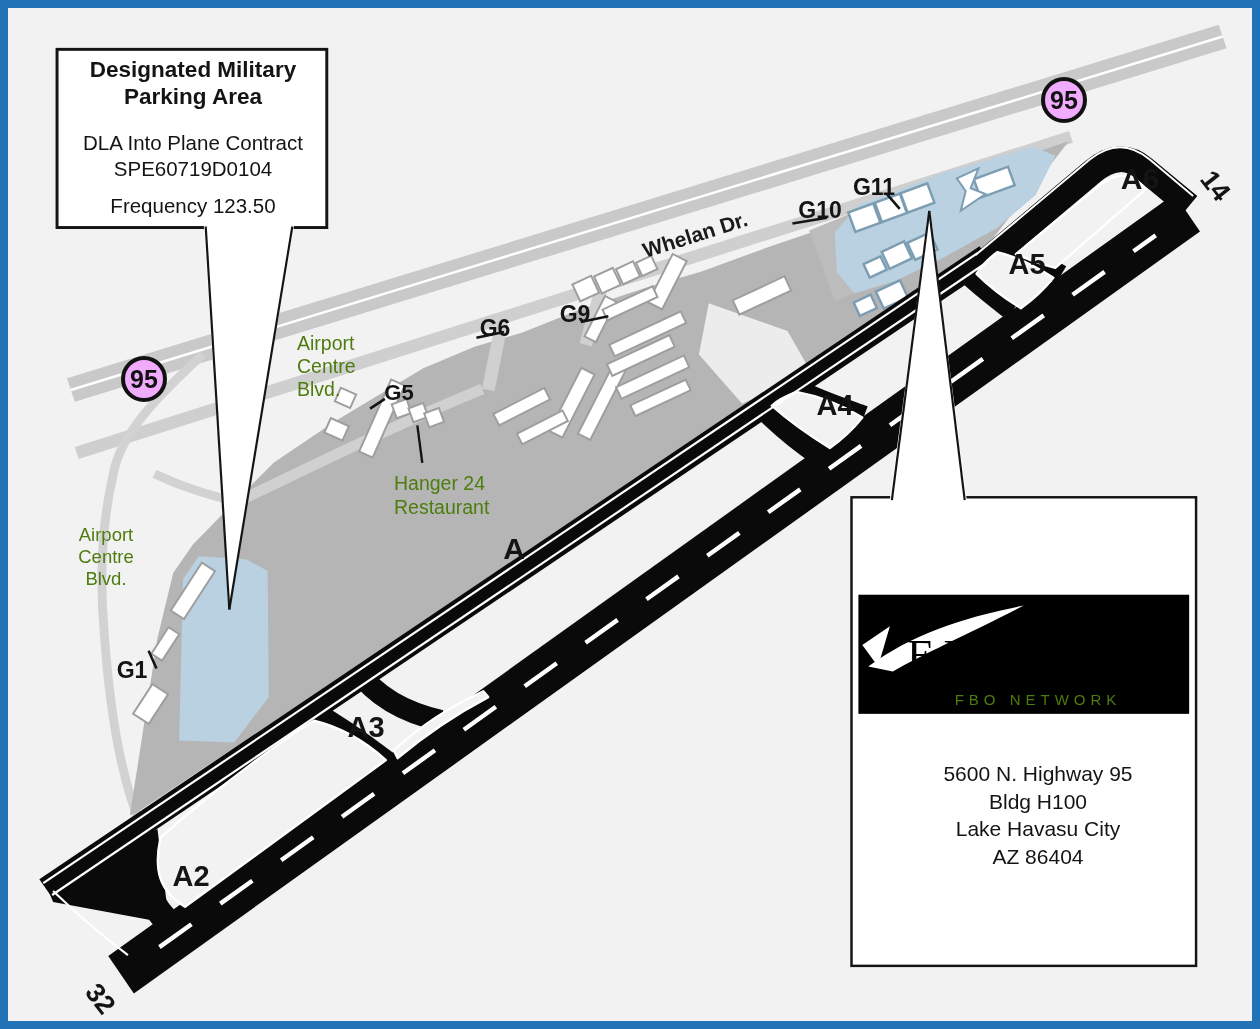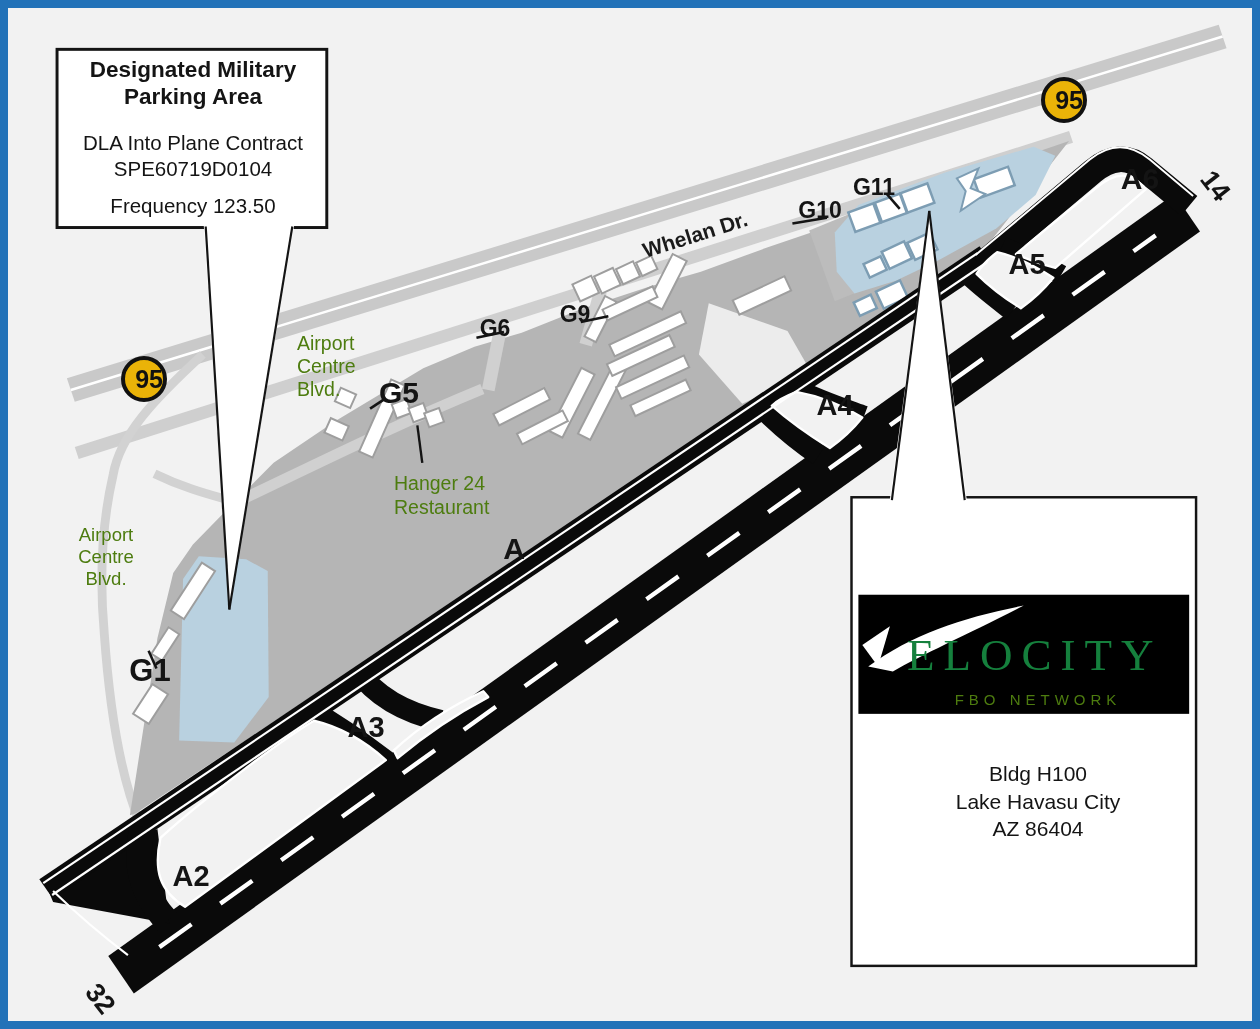--- a/index.html
+++ b/index.html
@@ -9,34 +9,34 @@
     font-family:"Liberation Sans", sans-serif;
   }
   svg.map{position:absolute; left:0; top:0; width:100%; height:100%;}
   .lbl{
     position:absolute; transform:translate(-50%,-50%);
     font-weight:700; color:#141414; white-space:nowrap; line-height:1;
   }
   .shield{
     position:absolute; transform:translate(-50%,-50%);
     width:46px; height:46px; border-radius:50%;
-    background:#eab308; border:4px solid #111; box-sizing:border-box;
-    display:flex; align-items:center; justify-content:flex-end;
+    background:#f0abfc; border:4px solid #111; box-sizing:border-box;
+    display:flex; align-items:center; justify-content:center;
     font-weight:700; font-size:25px; color:#111;
   }
   .roadlbl{position:absolute; font-weight:700; color:#1a1a1a; white-space:nowrap;}
   .block{position:absolute; color:#4d7c0f;}
   .military-box{
     position:absolute; left:48px; top:42px; width:274px; height:181px;
     box-sizing:border-box; text-align:center; color:#141414; padding-top:6px;
   }
   .military-box .t{font-weight:700; font-size:22.5px; line-height:27px;}
   .military-box .c{font-size:20.5px; line-height:26px;}
   .logo-word{
-    position:absolute; left:899px; top:621px; color:#15803d;
+    position:absolute; left:899px; top:621px; color:#000000;
     font-family:"Liberation Serif", serif; font-size:45px; letter-spacing:9px; font-weight:400;
   }
   .logo-tag{
     position:absolute; left:862px; top:683px; width:336px; text-align:center;
     color:#4d7c0f; font-size:15px; letter-spacing:5px; font-weight:400;
   }
   .fbo-address{position:absolute; left:855px; top:752px; width:350px; text-align:center;
     font-size:21px; line-height:27.5px; color:#141414;}
   .fbo-phone{margin-top:13px;}
   .fbo-freq{margin-top:12px;}
@@ -184,22 +184,22 @@
   <div class="lbl" style="left:1207px; top:178px; font-size:27px; transform:translate(-50%,-50%) rotate(52deg);">14</div>
   <div class="lbl" style="left:92px; top:991px; font-size:27px; transform:translate(-50%,-50%) rotate(52deg);">32</div>
 
   <div class="lbl" style="left:506px; top:541px; font-size:30px;">A</div>
   <div class="lbl" style="left:183px; top:868px; font-size:29px;">A2</div>
   <div class="lbl" style="left:358px; top:719px; font-size:29px;">A3</div>
   <div class="lbl" style="left:827px; top:397px; font-size:29px;">A4</div>
   <div class="lbl" style="left:1019px; top:256px; font-size:29px;">A5</div>
   <div class="lbl" style="left:1132px; top:171px; font-size:30px;">A6</div>
 
-  <div class="lbl" style="left:142px; top:662px; font-size:31px;">G1</div>
-  <div class="lbl" style="left:391px; top:385px; font-size:30px;text-align:right;">G5</div>
+  <div class="lbl" style="left:124px; top:662px; font-size:23px;">G1</div>
+  <div class="lbl" style="left:391px; top:385px; font-size:22px;text-align:right;">G5</div>
   <div class="lbl" style="left:487px; top:320px; font-size:23px;">G6</div>
   <div class="lbl" style="left:567px; top:306px; font-size:23px;">G9</div>
   <div class="lbl" style="left:812px; top:202px; font-size:23px;">G10</div>
   <div class="lbl" style="left:866px; top:179px; font-size:23px;">G11</div>
 
   <div class="roadlbl" style="left:633px; top:215px; font-size:21px; transform:rotate(-17.5deg);">Whelan Dr.</div>
 
   <div class="block" style="left:289px; top:324px; font-size:19.5px; line-height:23px; text-align:left;">
     <div>Airport</div>
     <div>Centre</div>
@@ -220,18 +220,19 @@
     <div class="t">Designated Military</div>
     <div class="t">Parking Area</div>
     <div class="c" style="margin-top:20px;">DLA Into Plane Contract</div>
     <div class="c">SPE60719D0104</div>
     <div class="c" style="margin-top:11px;text-align:center;">Frequency 123.50</div>
   </div>
 
   <div class="logo-word">ELOCITY</div>
   <div class="logo-tag">FBO NETWORK</div>
   <div class="fbo-address">
+    <div>5600 N. Highway 95</div>
     <div>Bldg H100</div>
     <div>Lake Havasu City</div>
     <div>AZ 86404</div>
   </div>
 
 </div>
 
 </body></html>

